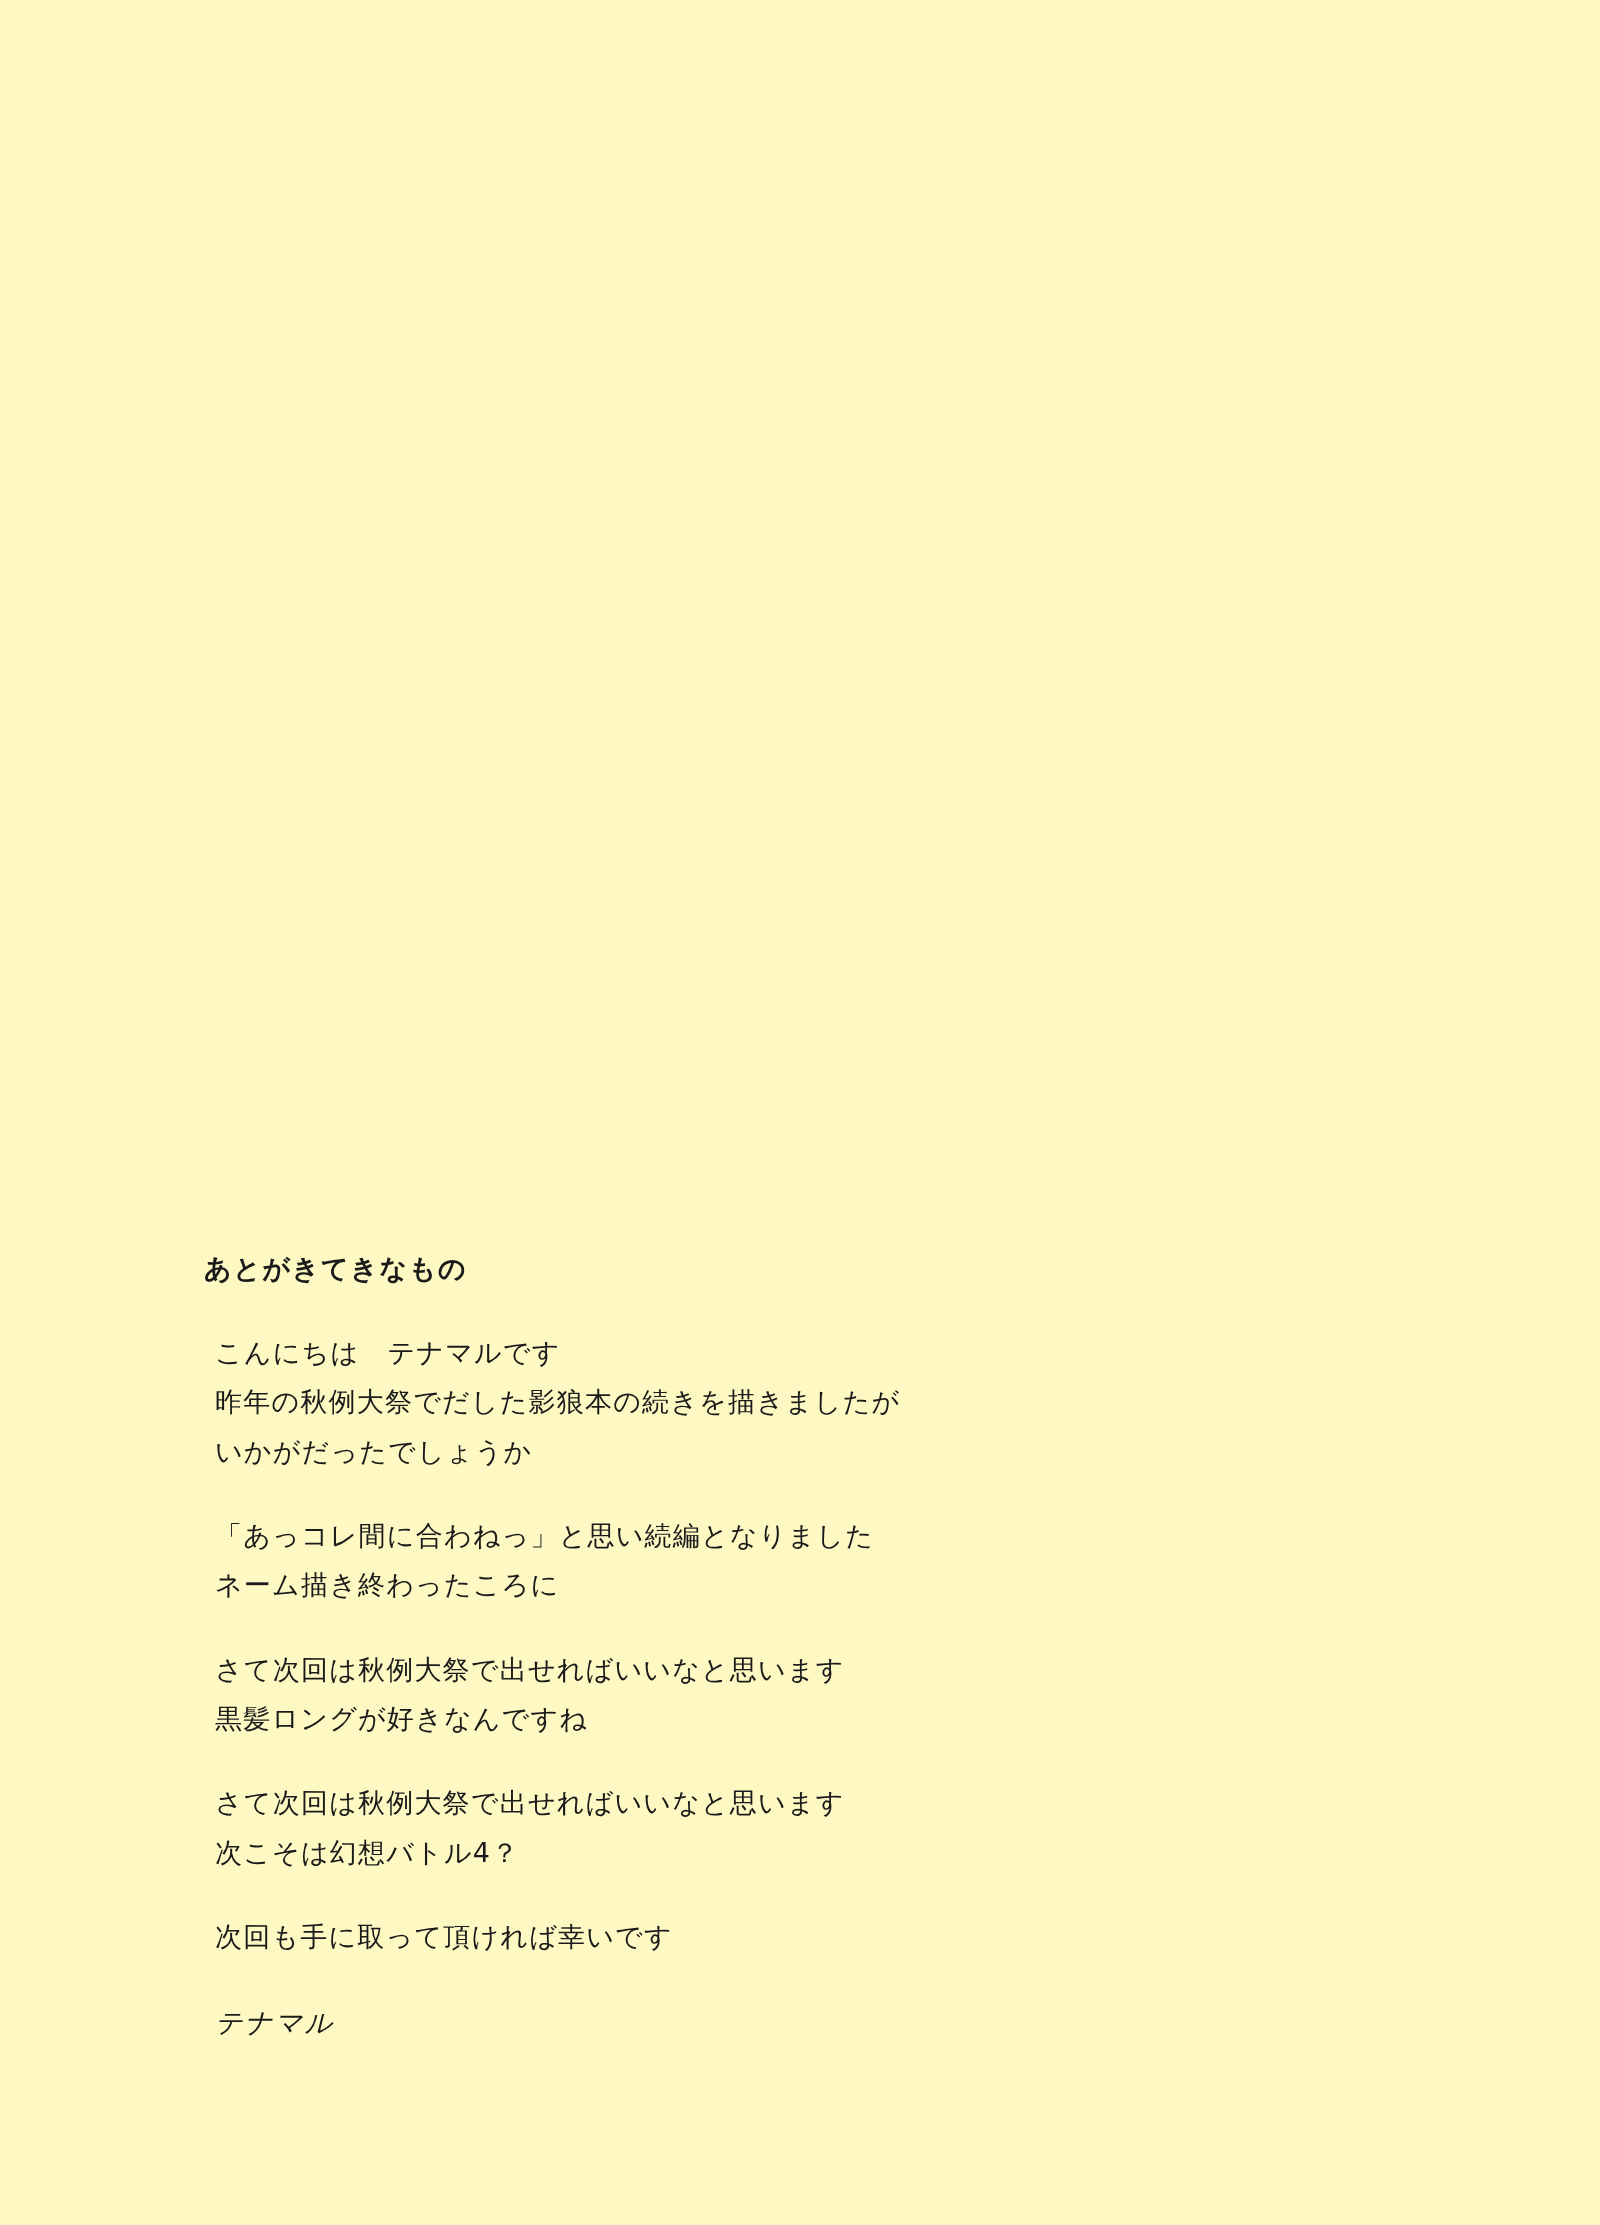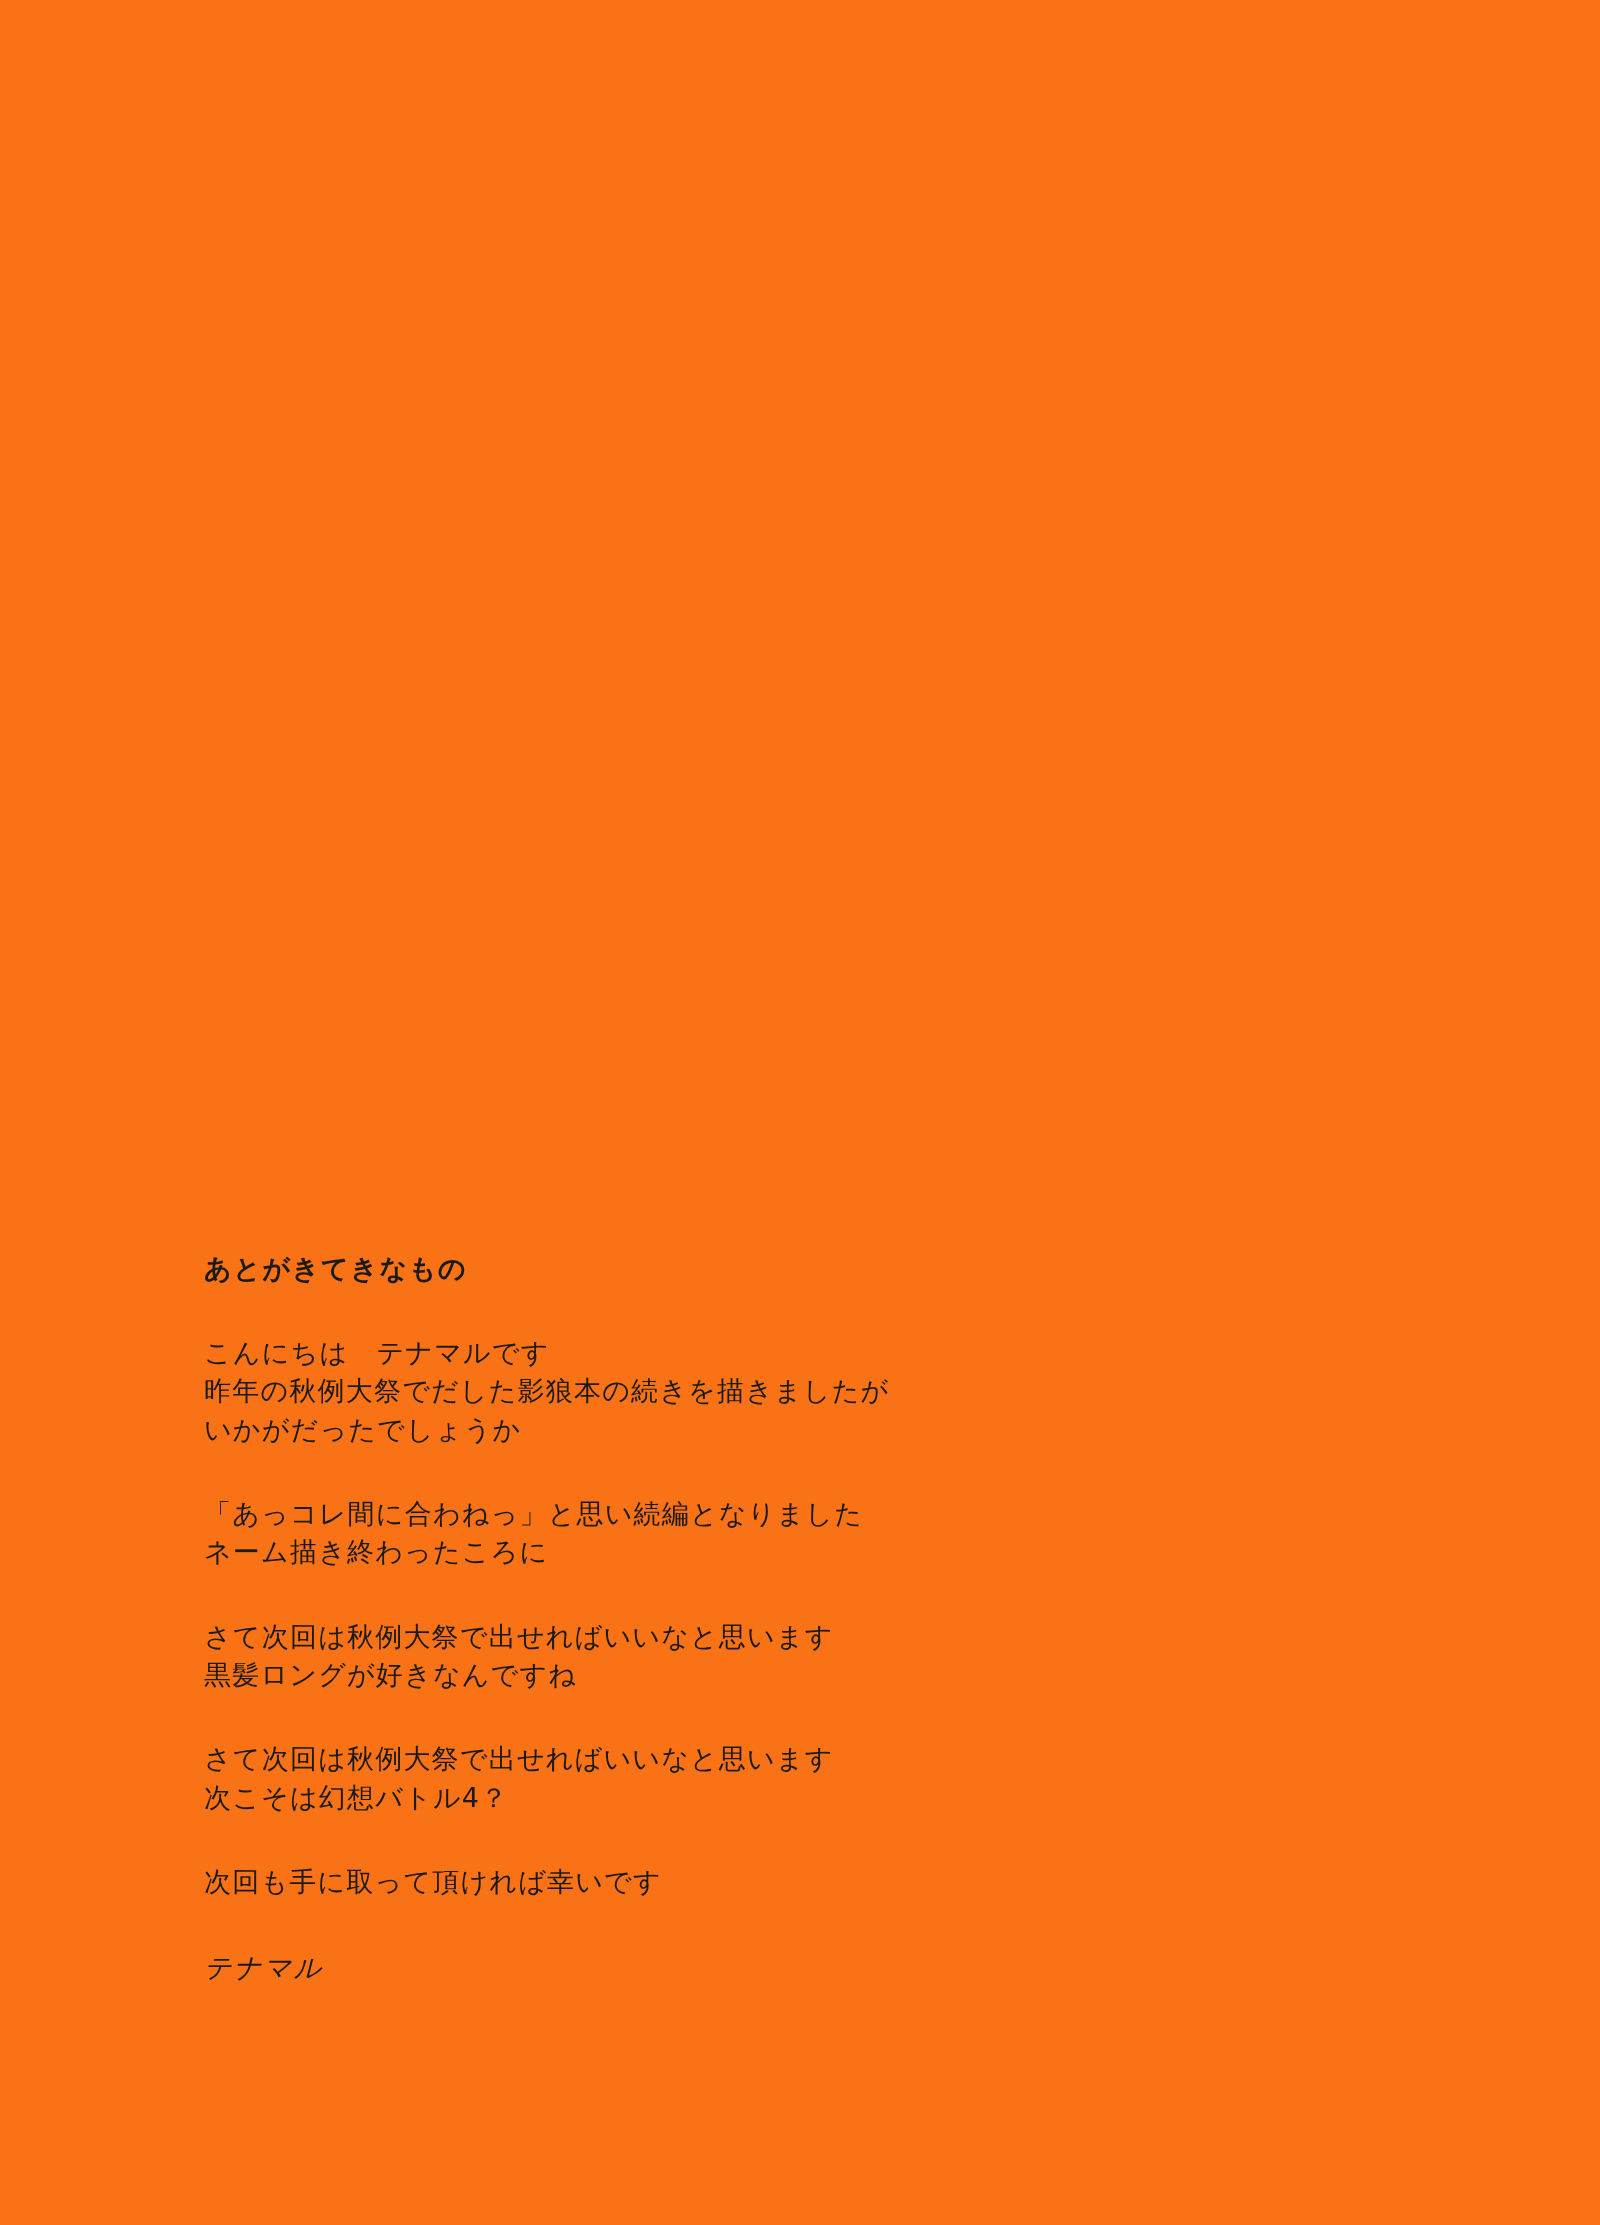--- a/index.html
+++ b/index.html
@@ -11,21 +11,21 @@
     width: 1600px;
     height: 2225px;
     position: relative;
     font-family: "DejaVu Sans", "Liberation Sans", sans-serif;
     color: #1a1a1a;
     overflow: hidden;
   }
   .page {
     position: absolute;
     inset: 0;
-    background: #f97316;
+    background: #fef9c3;
   }
   .afterword {
     position: absolute;
     left: 204px;
     top: 1255px;
     width: 1150px;
   }
   .aw-title {
     font-size: 27px;
     line-height: 1.0;
@@ -34,21 +34,21 @@
     white-space: pre;
   }
   .aw-block {
     margin: 0 0 46px 0;
   }
   .aw-line {
     font-size: 27px;
     line-height: 1.42;
     letter-spacing: 0.045em;
     white-space: pre;
-    margin: 0;
+    margin: 11px;
   }
   .aw-sign {
     margin-top: 48px;
     font-style: italic;
   }
   .aw-sign .aw-line {
     letter-spacing: 0.08em;
   }
 </style>
 </head>

